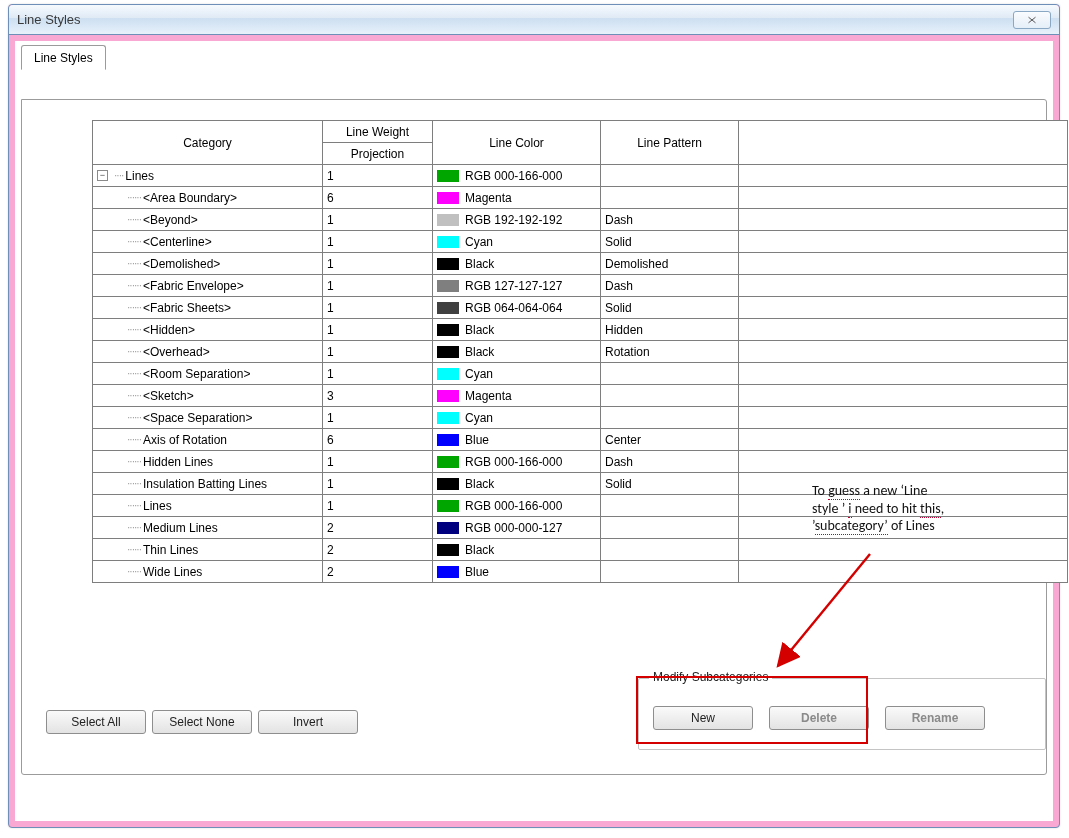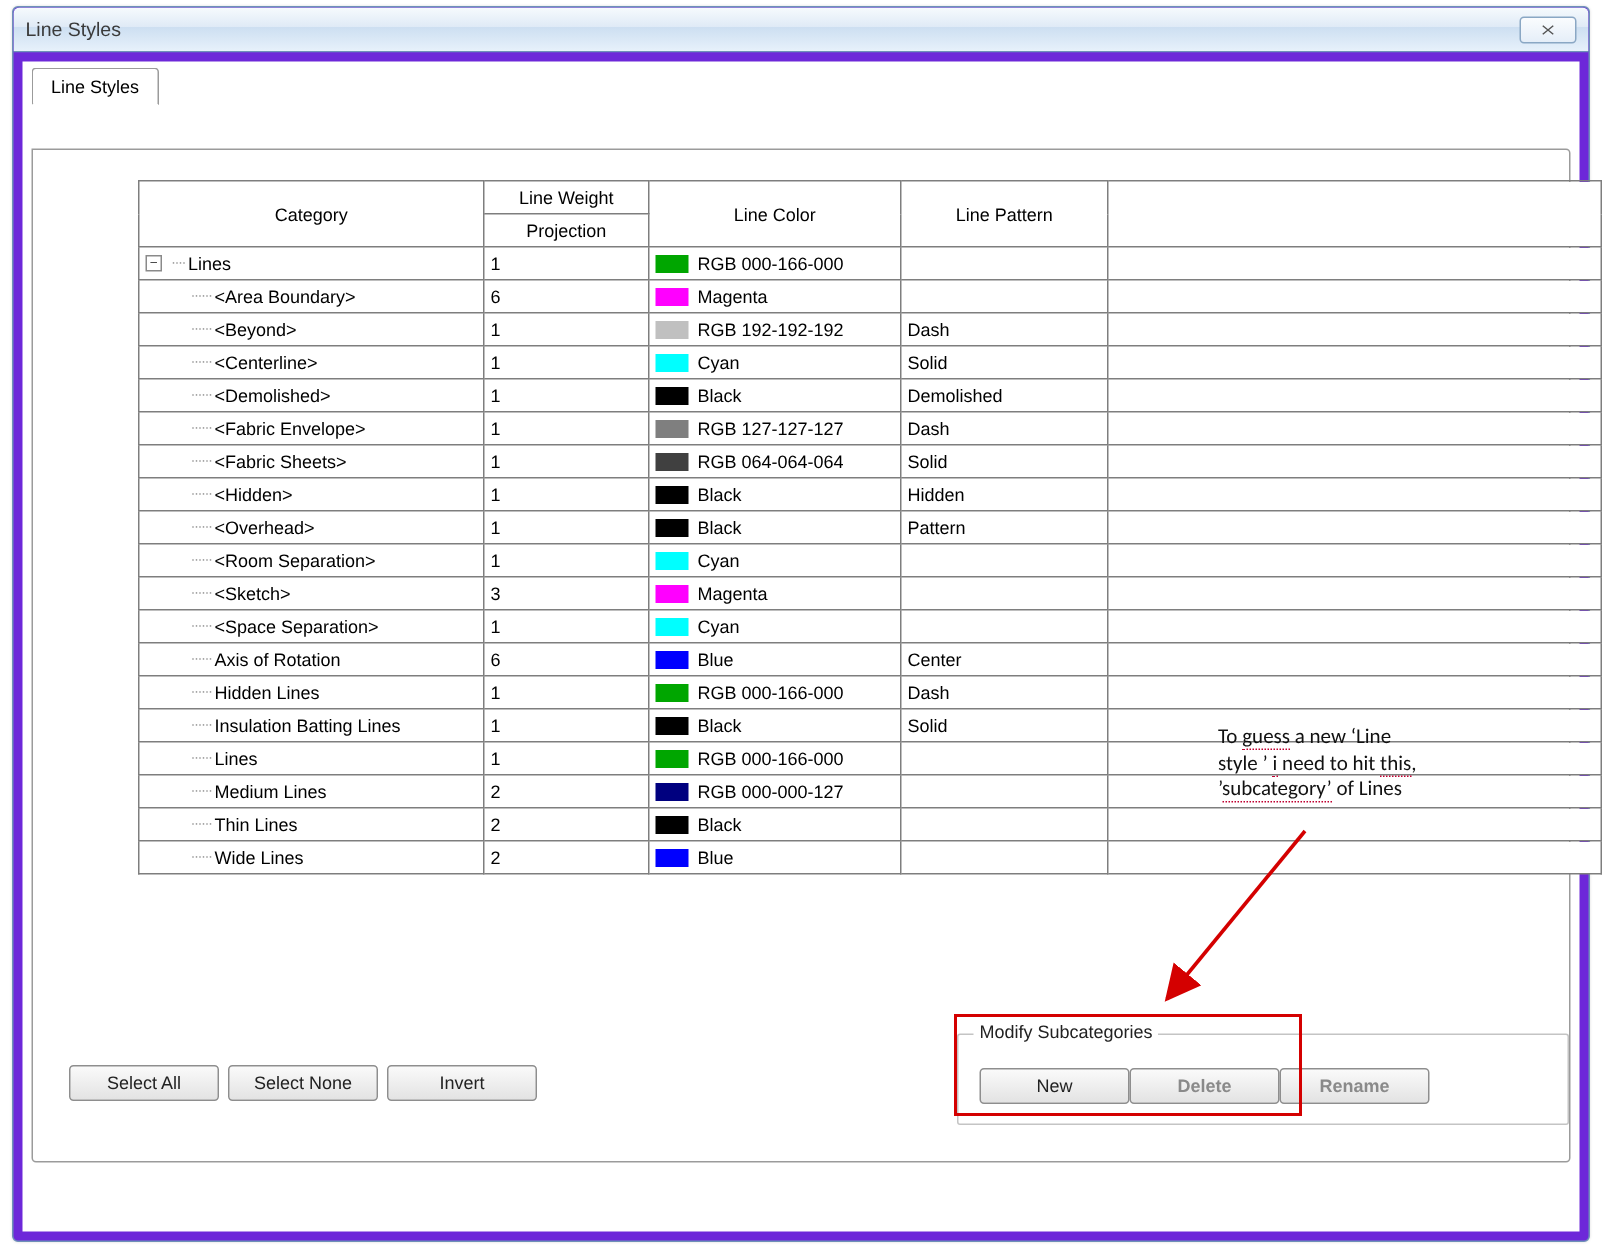--- a/index.html
+++ b/index.html
@@ -12,21 +12,21 @@
     height: 838px;
     overflow: hidden;
     position: relative;
   }
   .dialog {
     position: absolute;
     left: 8px; top: 4px;
     width: 1052px; height: 824px;
     border: 1px solid #6e90b8;
     border-radius: 4px;
-    background: #6d28d9;
+    background: #f9a8d4;
     box-shadow: 0 0 2px rgba(0,0,0,0.15);
   }
   .titlebar {
     height: 30px;
     background: linear-gradient(#f6fafd, #dfeaf6 45%, #cddff1 46%, #e7f1fb);
     border-bottom: 1px solid #6e90b8;
     border-radius: 4px 4px 0 0;
     display: flex;
     align-items: center;
     padding: 0 8px;
@@ -139,25 +139,26 @@
     font-size: 12px;
     color: #222;
     cursor: default;
   }
   .btn.wide { min-width: 100px; }
   .btn.disabled { color: #8a8a8a; font-weight: bold; }
   .modify-group {
     position: absolute;
     right: 0px; bottom: 24px;
     width: 408px;
-    height: 61px;
+    height: 72px;
     border: 1px solid #c4c4c4;
     border-radius: 2px;
     padding: 18px 12px 10px 14px;
     display: flex;
+    gap: 16px;
     align-items: center;
   }
   .modify-group .legend {
     position: absolute;
     top: -9px; left: 10px;
     background: #fff;
     padding: 0 4px;
     font-size: 12px;
     color: #222;
   }
@@ -348,21 +349,21 @@
             <tr>
               <td>
                 <span class="tree-cell">
                   <span style="display: inline-block; width: 28px;"></span>
                   <span class="tree-dots">······</span>
                   <span> &lt;Overhead&gt;</span>
                 </span>
               </td>
               <td>1</td>
               <td><span class="swatch" style="background: rgb(0, 0, 0);"></span><span>Black</span></td>
-              <td>Pattern</td>
+              <td>Rotation</td>
               <td></td>
             </tr>
             <tr>
               <td>
                 <span class="tree-cell">
                   <span style="display: inline-block; width: 28px;"></span>
                   <span class="tree-dots">······</span>
                   <span> &lt;Room Separation&gt;</span>
                 </span>
               </td>

